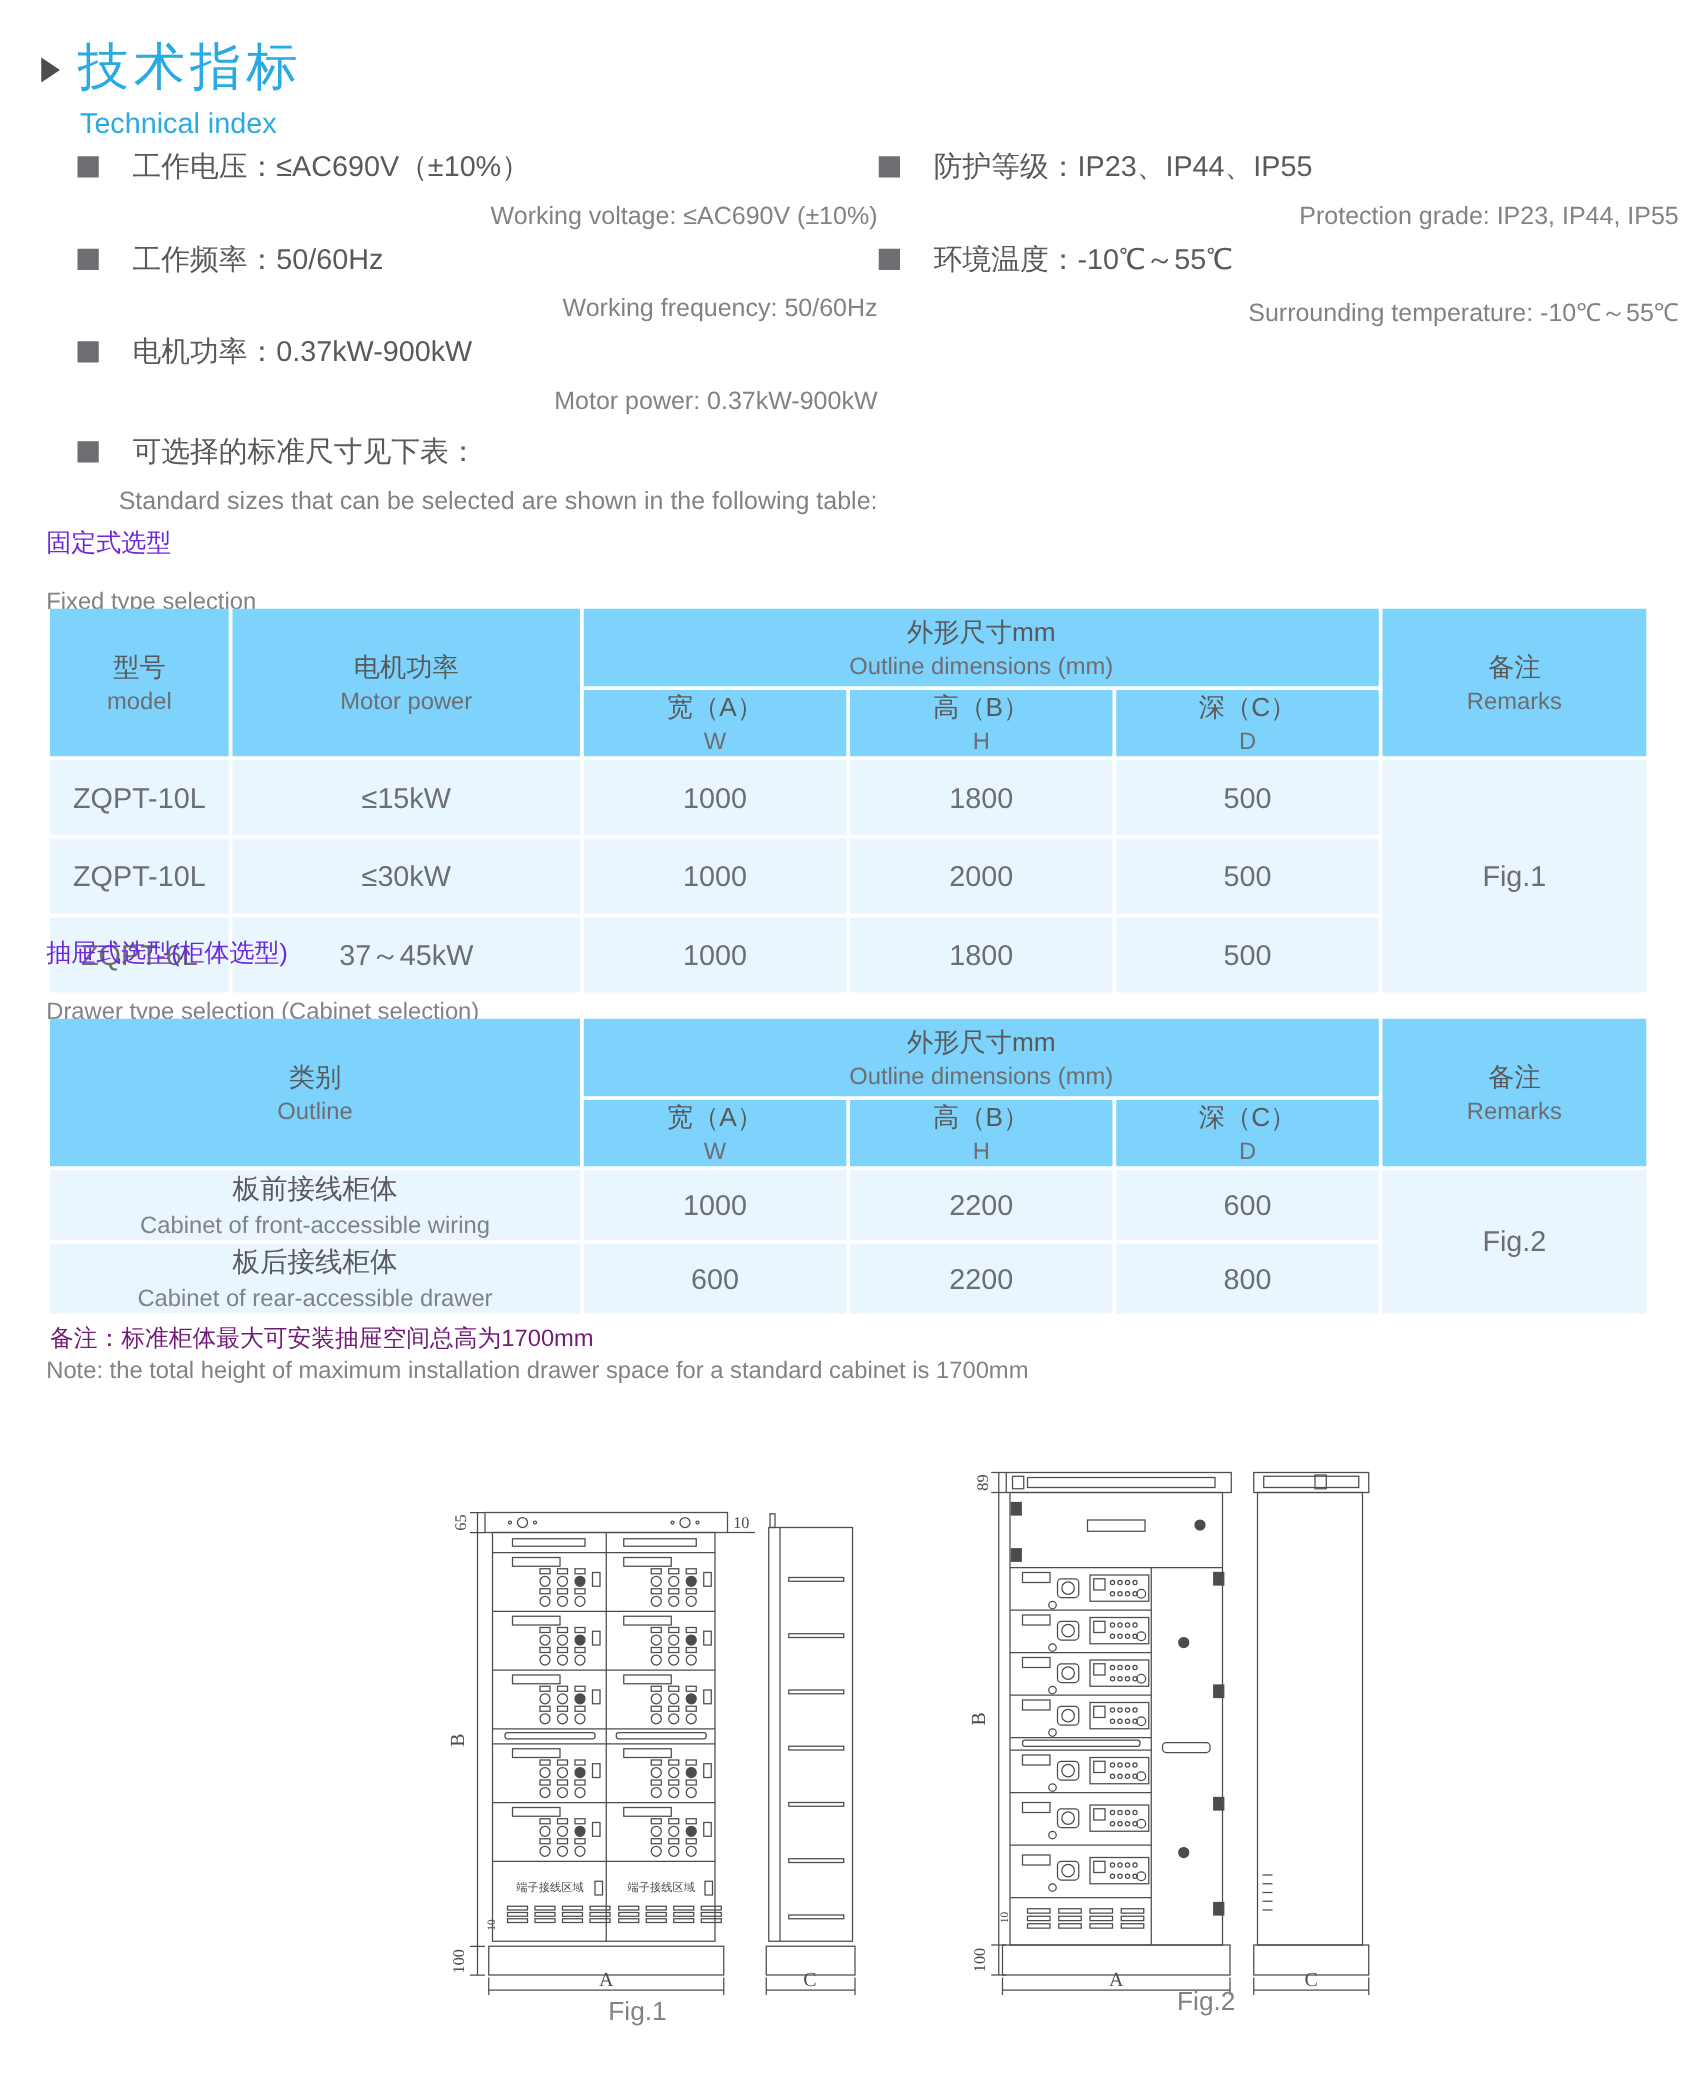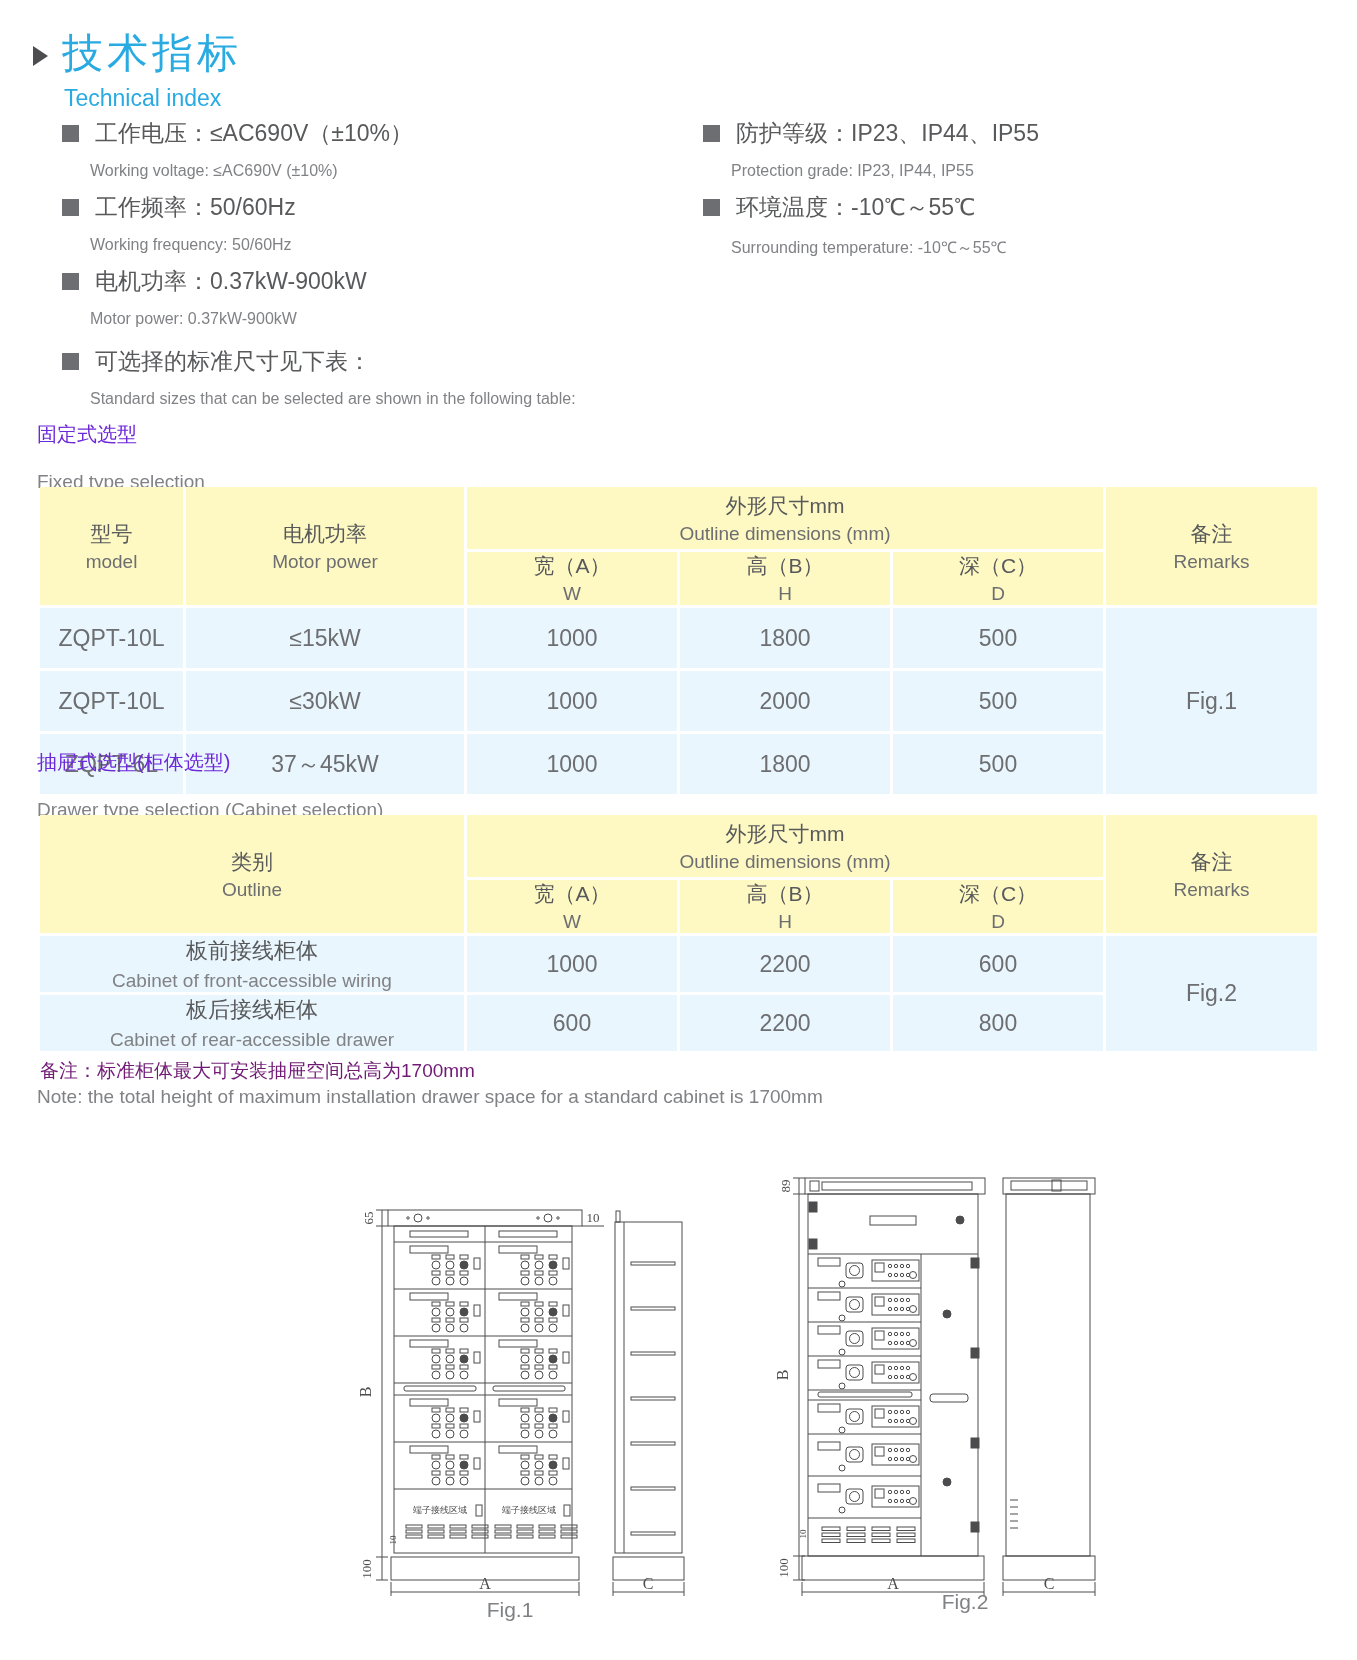--- a/index.html
+++ b/index.html
@@ -7,34 +7,34 @@
     width:1357px;height:1660px;position:relative;background:#ffffff;
     font-family:"Liberation Sans", sans-serif;color:#58595b;overflow:hidden;
   }
   
   .arrow-icon{position:absolute;left:33px;top:46px;width:0;height:0;
     border-left:15px solid #4d4d4f;border-top:10px solid transparent;border-bottom:10px solid transparent;}
   .title-zh{position:absolute;left:62px;top:26px;font-size:41px;letter-spacing:4px;color:#29abe2;}
   .title-en{position:absolute;left:64px;top:85px;font-size:23px;color:#29abe2;}
   
   .spec{position:absolute;width:640px;}
-  .spec .zh{display:flex;align-items:center;gap:16px;font-size:23px;color:#58595b;}
+  .spec .zh{display:flex;align-items:center;gap:27px;font-size:23px;color:#58595b;}
   .bullet{width:17px;height:17px;background:#6d6e71;flex:none;}
-  .spec .en{font-size:16px;color:#808285;margin:13px 0 0 28px;}
+  .spec .en{font-size:20px;color:#808285;margin:13px 0 0 28px;text-align:right;}
   .sl1{left:62px;top:118px}.sl2{left:62px;top:192px}.sl3{left:62px;top:266px}.sl4{left:62px;top:346px}
   .sr1{left:703px;top:118px}.sr2{left:703px;top:192px}
   
   .sec{position:absolute;left:37px;}
   .sec .szh{font-size:20px;color:#6d28d9;}
   .sec .sen{font-size:19px;color:#808285;margin-top:23px;}
   .sec1{top:421px}.sec2{top:749px}
   
   table.tbl{position:absolute;left:37px;width:1283px;border-collapse:separate;border-spacing:3px;table-layout:fixed;}
   .t1{top:484px}.t2{top:812px}
-  .tbl th{background:#fef9c3;font-weight:normal;text-align:center;vertical-align:middle;padding:0;}
+  .tbl th{background:#7dd3fc;font-weight:normal;text-align:center;vertical-align:middle;padding:0;}
   .tbl td{background:#e9f6fd;text-align:center;vertical-align:middle;font-size:23px;color:#6d6e71;padding:0;}
   .th-zh{font-size:21px;color:#58595b;}
   .th-en{font-size:19px;color:#6d6e71;margin-top:3px;}
   .t1 thead tr:first-child th{height:62px;}
   .t1 thead tr:last-child th{height:52px;}
   .t1 tbody td{height:60px;}
   .t2 thead tr:first-child th{height:62px;}
   .t2 thead tr:last-child th{height:52px;}
   .t2 tbody td{height:54px;}
   .td-zh{font-size:22px;color:#58595b;}

